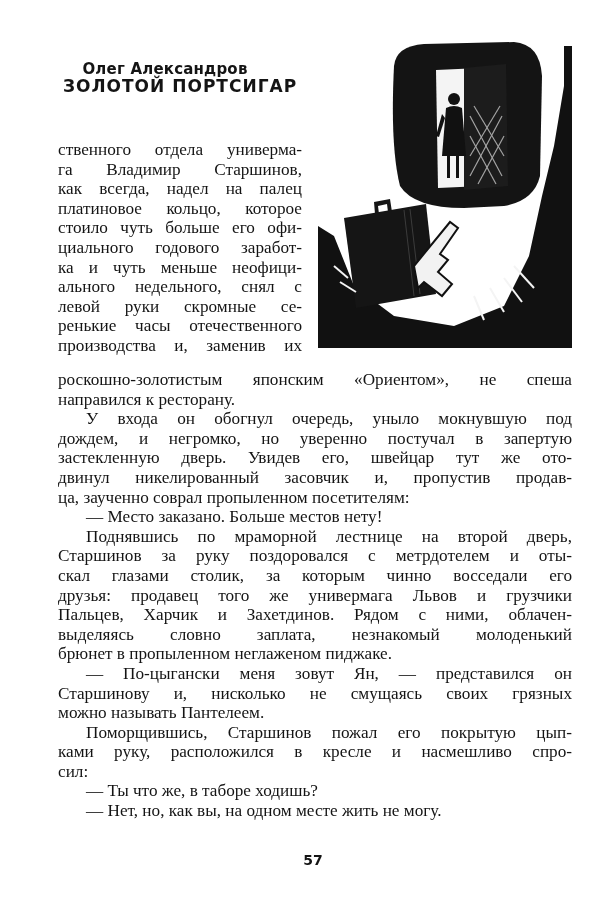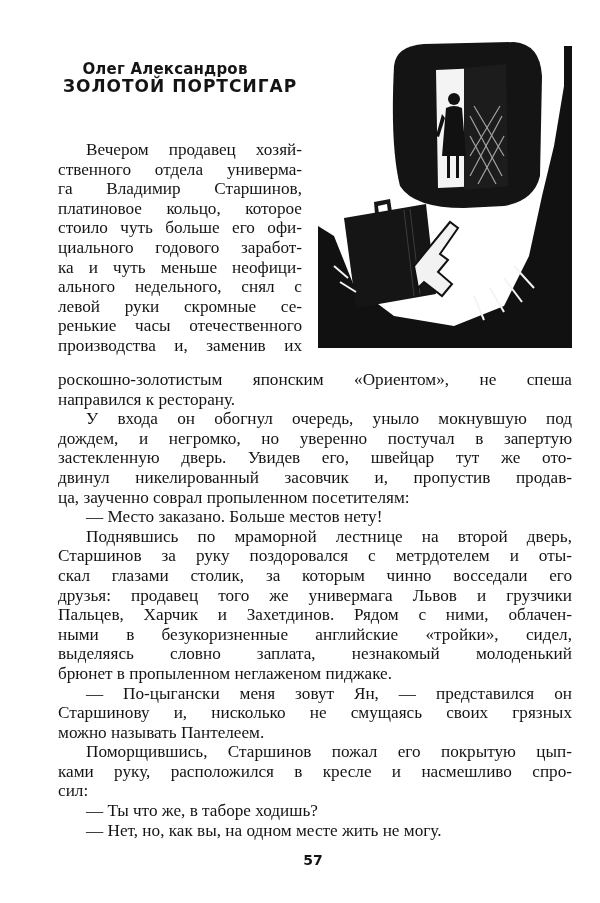--- a/index.html
+++ b/index.html
@@ -66,23 +66,23 @@
         <line x1="190" y1="252" x2="208" y2="276"></line>
         <line x1="176" y1="262" x2="190" y2="286"></line>
         <line x1="160" y1="270" x2="170" y2="294"></line>
         <line x1="20" y1="240" x2="34" y2="252"></line>
         <line x1="26" y1="256" x2="42" y2="266"></line>
       </g>
     </svg>
   </div>
 
   <div class="text col1">
-    <span class="line indent">Вечером продавец хозяй-</span>
     <span class="line">ственного отдела универма-</span>
     <span class="line">га  Владимир  Старшинов,</span>
+    <span class="line">как всегда, надел на палец</span>
     <span class="line">платиновое кольцо, которое</span>
     <span class="line">стоило чуть больше его офи-</span>
     <span class="line">циального годового заработ-</span>
     <span class="line">ка и чуть меньше неофици-</span>
     <span class="line">ального недельного, снял с</span>
     <span class="line">левой руки   скромные се-</span>
     <span class="line">ренькие часы отечественного</span>
     <span class="line">производства и, заменив их</span>
   </div>
 
@@ -93,21 +93,20 @@
     <span class="line">дождем, и негромко, но уверенно постучал в запертую</span>
     <span class="line">застекленную дверь. Увидев его, швейцар тут же ото-</span>
     <span class="line">двинул никелированный засовчик и, пропустив продав-</span>
     <span class="line last">ца, заученно соврал пропыленном посетителям:</span>
     <span class="line last indent">— Место заказано. Больше местов нету!</span>
     <span class="line indent">Поднявшись по мраморной лестнице на второй дверь,</span>
     <span class="line">Старшинов за руку поздоровался с метрдотелем и оты-</span>
     <span class="line">скал глазами столик, за которым чинно восседали его</span>
     <span class="line">друзья: продавец того же универмага Львов и грузчики</span>
     <span class="line">Пальцев, Харчик и Захетдинов. Рядом с ними, облачен-</span>
-    <span class="line">ными в безукоризненные английские «тройки», сидел,</span>
     <span class="line">выделяясь словно  заплата, незнакомый  молоденький</span>
     <span class="line last">брюнет в пропыленном неглаженом пиджаке.</span>
     <span class="line indent">— По-цыгански меня зовут Ян, — представился он</span>
     <span class="line">Старшинову и, нисколько не смущаясь своих грязных</span>
     <span class="line last">можно называть Пантелеем.</span>
     <span class="line indent">Поморщившись, Старшинов пожал его покрытую цып-</span>
     <span class="line">ками руку, расположился в кресле  и насмешливо спро-</span>
     <span class="line last">сил:</span>
     <span class="line last indent">— Ты что же, в таборе ходишь?</span>
     <span class="line last indent">— Нет, но, как вы, на одном месте  жить не могу.</span>

